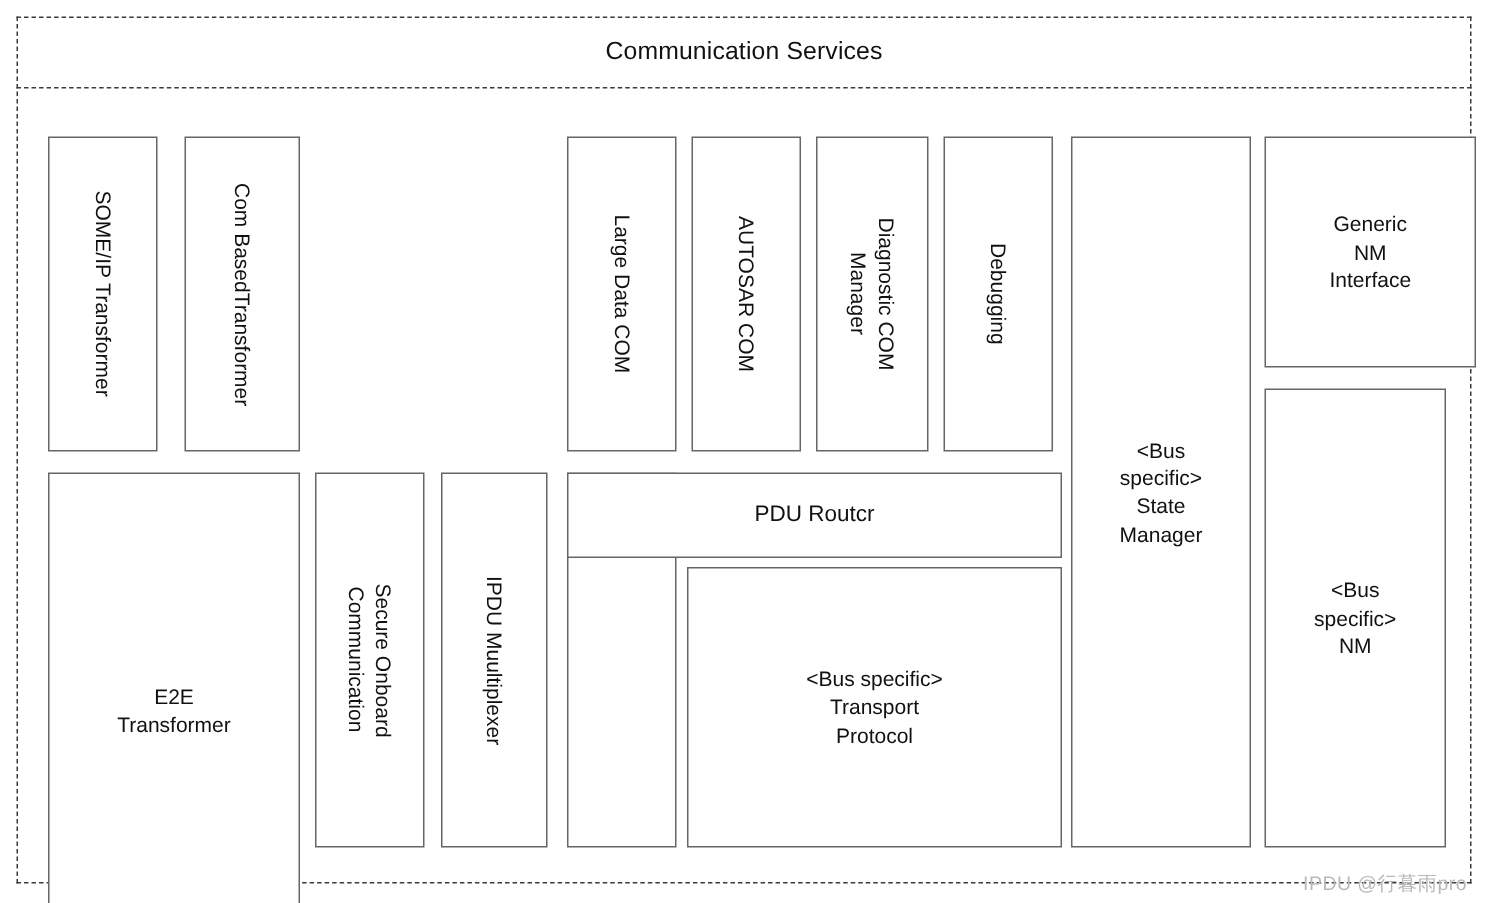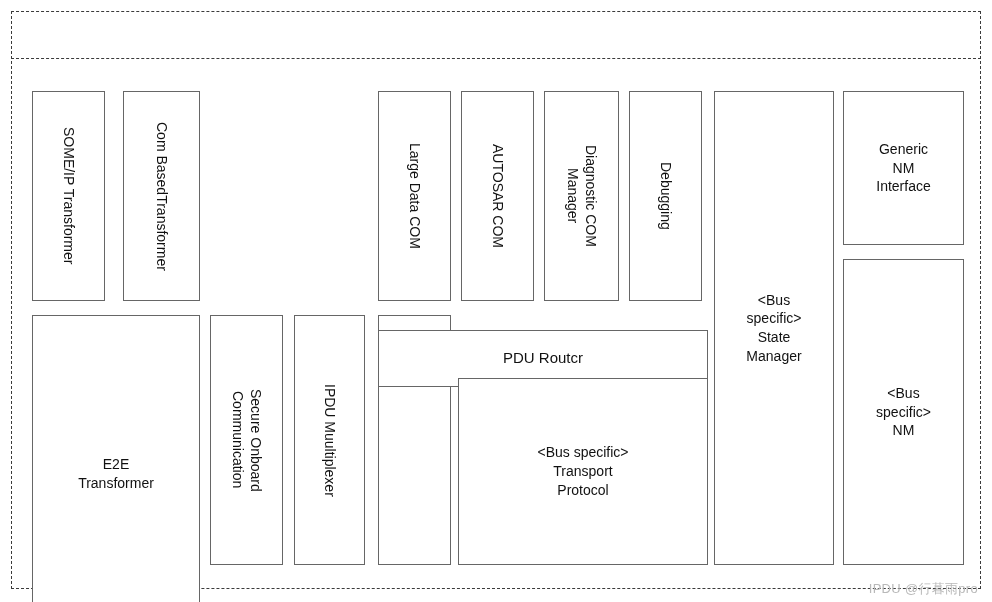--- a/index.html
+++ b/index.html
@@ -94,20 +94,21 @@
   }
 </style>
 </head>
 <body>
 
 <div id="canvas">
 
   <div class="dashed-outer"></div>
   <div class="dashed-divider"></div>
 
+  <div class="layer-title">Communication Services</div>
 
   <div class="box vert" style="left:32px; top:91px; width:73px; height:210px;">
     <span class="lbl">SOME/IP Transformer</span>
   </div>
 
   <div class="box vert" style="left:123px; top:91px; width:77px; height:210px;">
     <span class="lbl">Com BasedTransformer</span>
   </div>
 
   <div class="box vert" style="left:378px; top:91px; width:73px; height:210px;">
@@ -127,21 +128,21 @@
     <span class="lbl">Debugging</span>
   </div>
 
   <div class="box" style="left:714px; top:91px; width:120px; height:474px;">
     <span class="lbl">&lt;Bus
 specific&gt;
 State
 Manager</span>
   </div>
 
-  <div class="box" style="left:843px; top:91px; width:121px; height:154px;">
+  <div class="box" style="left:843px; top:91px; width:141px; height:154px;">
     <span class="lbl">Generic
 NM
 Interface</span>
   </div>
 
   <div class="box" style="left:843px; top:259px; width:121px; height:306px;">
     <span class="lbl">&lt;Bus
 specific&gt;
 NM</span>
   </div>
@@ -157,21 +158,21 @@
   </div>
 
   <div class="box vert" style="left:294px; top:315px; width:71px; height:250px;">
     <span class="lbl">IPDU Muultiplexer</span>
   </div>
 
   <div class="box" style="left:378px; top:315px; width:73px; height:250px;">
     <span class="lbl"></span>
   </div>
 
-  <div class="box" style="left:378px; top:315px; width:330px; height:57px; align-items:center; font-size:15px;margin-top:15px;">
+  <div class="box" style="left:378px; top:315px; width:330px; height:57px; align-items:center; font-size:15px;">
     <span class="lbl">PDU Routcr</span>
   </div>
 
   <div class="box" style="left:458px; top:378px; width:250px; height:187px;">
     <span class="lbl">&lt;Bus specific&gt;
 Transport
 Protocol</span>
   </div>
 
   <div class="watermark">IPDU @行暮雨pro</div>

